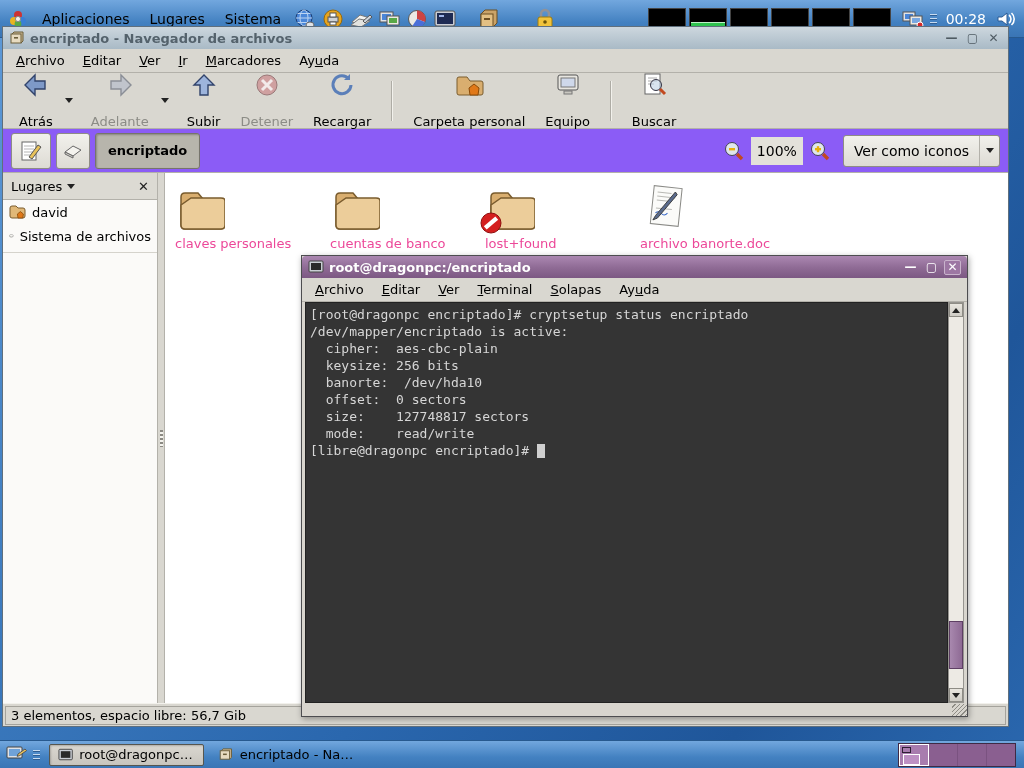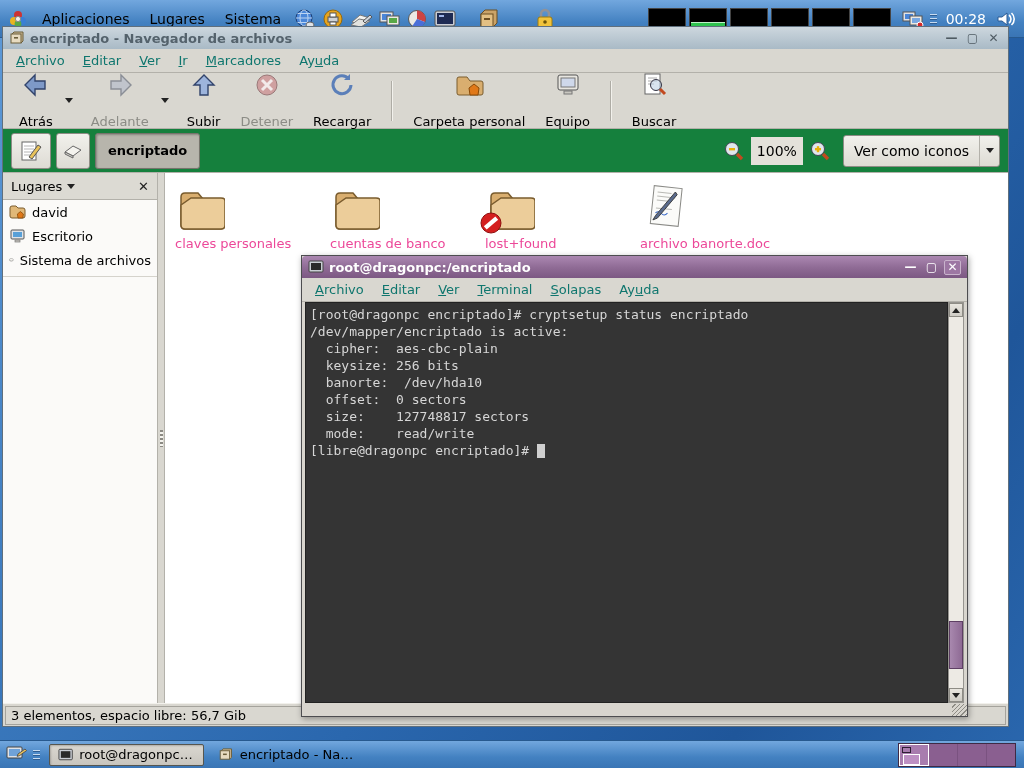--- a/index.html
+++ b/index.html
@@ -22,36 +22,36 @@
   .applet-grip i { display:block; height:2px; background:#c9dcf0; border-bottom:1px solid #2f5e93; }
 
   
   .titlebar { height:22px; display:flex; align-items:center; padding:0 6px; gap:5px;
               border-radius:4px 4px 0 0; font-weight:bold; }
   .titlebar .title { flex:1; white-space:nowrap; overflow:hidden; }
   .winbtns { display:flex; gap:4px; align-items:center; }
   .winbtn { width:17px; height:15px; display:flex; align-items:center; justify-content:center;
             font-weight:bold; font-size:12px; line-height:1; }
   .menubar { display:flex; align-items:center; background:#d9d7d0; border-bottom:1px solid #b3b1aa; padding:0 4px; }
-  .menubar .mitem { padding:4px 9px; color:#0f766e; }
+  .menubar .mitem { padding:4px 9px; color:#000000; }
 
   
   #nautilus { position:absolute; left:2px; top:26px; width:1007px; height:701px;
               border:1px solid #5f6f7d; background:#d9d7d0; display:flex; flex-direction:column; }
   #nautilus .titlebar { background:linear-gradient(#cdd7de,#a9bac6); color:#54626c; }
   #nautilus .winbtn { color:#4e5a62; }
   .toolbar { height:56px; background:#d9d7d0; border-bottom:1px solid #b3b1aa; display:flex; align-items:center; padding:0 6px; }
   .tbtn { display:flex; flex-direction:column; align-items:center; justify-content:flex-end; gap:16px;
           padding:3px 9px; color:#000; border:1px solid transparent; border-radius:2px; }
   .tbtn.disabled { color:#8c8c86; }
   .tcaret { width:12px; height:40px; display:flex; align-items:center; justify-content:center; margin-right:6px; }
   .tcaret b { width:0; height:0; border-left:4px solid transparent; border-right:4px solid transparent; border-top:5px solid #222; }
   .tsep { width:2px; height:40px; border-left:1px solid #aeaca5; border-right:1px solid #f2f1ec; margin:0 10px; }
 
-  .locationbar { height:44px; background:#15803d; border-bottom:1px solid #b3b1aa;
+  .locationbar { height:44px; background:#8b5cf6; border-bottom:1px solid #b3b1aa;
                  display:flex; align-items:center; padding:0 8px; gap:5px; }
   .sqbtn { height:36px; background:linear-gradient(#f2f1ec,#dddbd4); border:1px solid #8e8c85; border-radius:3px;
            display:flex; align-items:center; justify-content:center; }
   .pathbtn { height:36px; padding:0 12px; background:#b7b5ac; border:1px solid #76746c; border-radius:3px;
              font-weight:bold; display:flex; align-items:center; box-shadow:inset 1px 1px 2px rgba(0,0,0,.25); }
   .zoomlabel { padding:6px 6px; background:#e3e1da; font-size:14px; }
   .combo { height:32px; display:flex; align-items:center; background:linear-gradient(#f2f1ec,#dddbd4);
            border:1px solid #8e8c85; border-radius:3px; margin-left:6px; }
   .combo .ctext { padding:0 10px; font-size:14px; }
   .combo .carrow { width:20px; align-self:stretch; border-left:1px solid #b3b1aa; display:flex; align-items:center; justify-content:center; }
@@ -380,28 +380,20 @@
       </div>
       <div class="place">
         <svg width="17" height="16" viewBox="0 0 17 16">
           <use href="#folder16"></use>
             <path d="M9 14 l-.6-4 3-2.4 3 2.4 -.6 4z" fill="#e07818" stroke="#8a4a08" stroke-width=".8"></path>
         </svg>
         <span>david</span>
       </div>
       <div class="place">
         <svg width="17" height="16" viewBox="0 0 17 16">
-          <rect x="2" y="2" width="13" height="9" rx="1" fill="#dfe3e8" stroke="#555"></rect>
-          <rect x="4" y="4" width="9" height="5" fill="#58a0d8"></rect>
-          <rect x="6" y="12" width="5" height="2" fill="#c9c7c0" stroke="#777" stroke-width=".7"></rect>
-        </svg>
-        <span>Escritorio</span>
-      </div>
-      <div class="place">
-        <svg width="17" height="16" viewBox="0 0 17 16">
           <ellipse cx="8.5" cy="8" rx="7" ry="4.6" fill="#e9e7e1" stroke="#666"></ellipse>
           <ellipse cx="8.5" cy="6.8" rx="7" ry="4.2" fill="#f6f5f1" stroke="#666"></ellipse>
         </svg>
         <span>Sistema de archivos</span>
       </div>
       <div class="place-sep"></div>
     </div>
     <div class="pane-grip">
         <i></i>
       </div>

